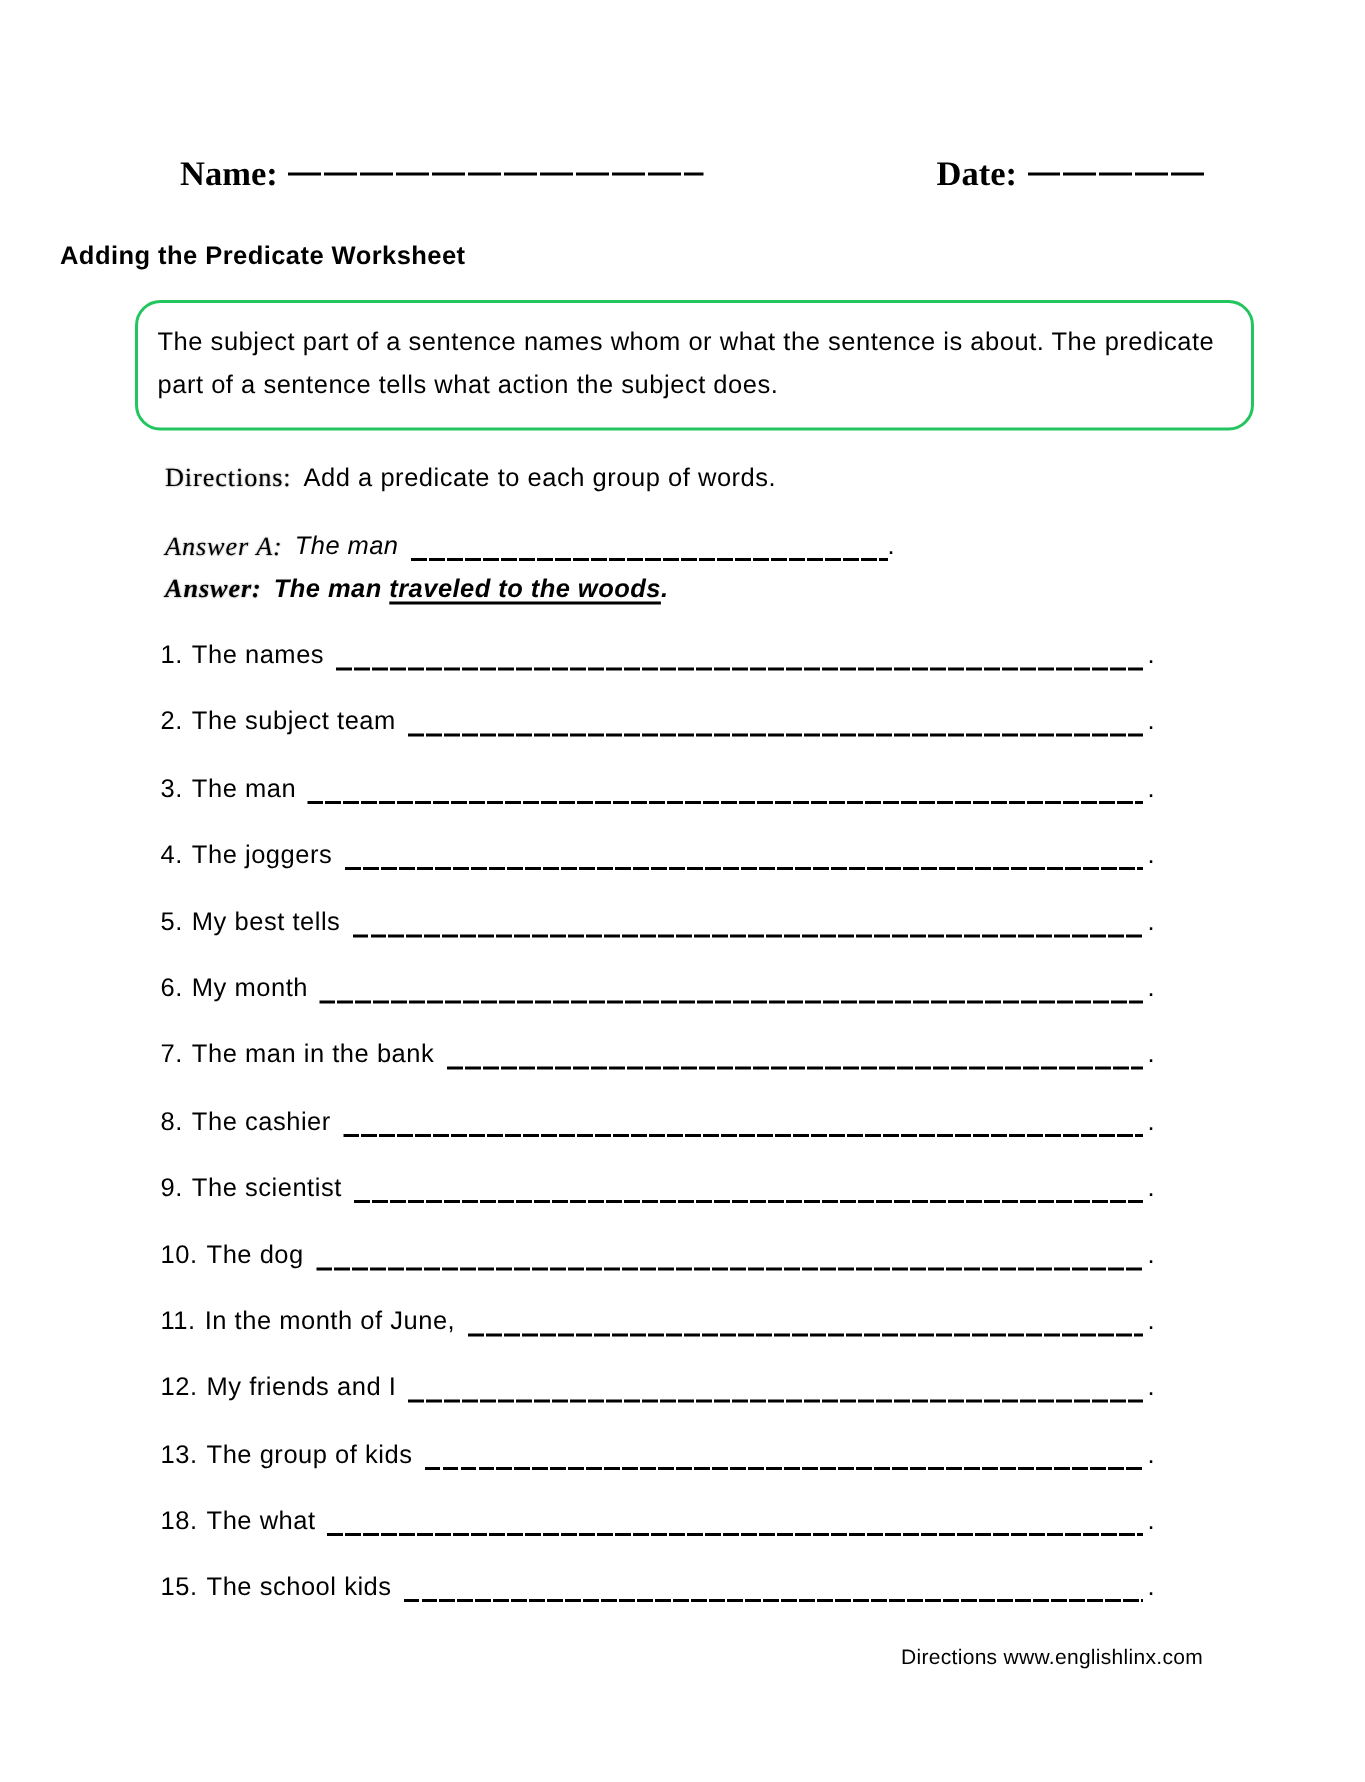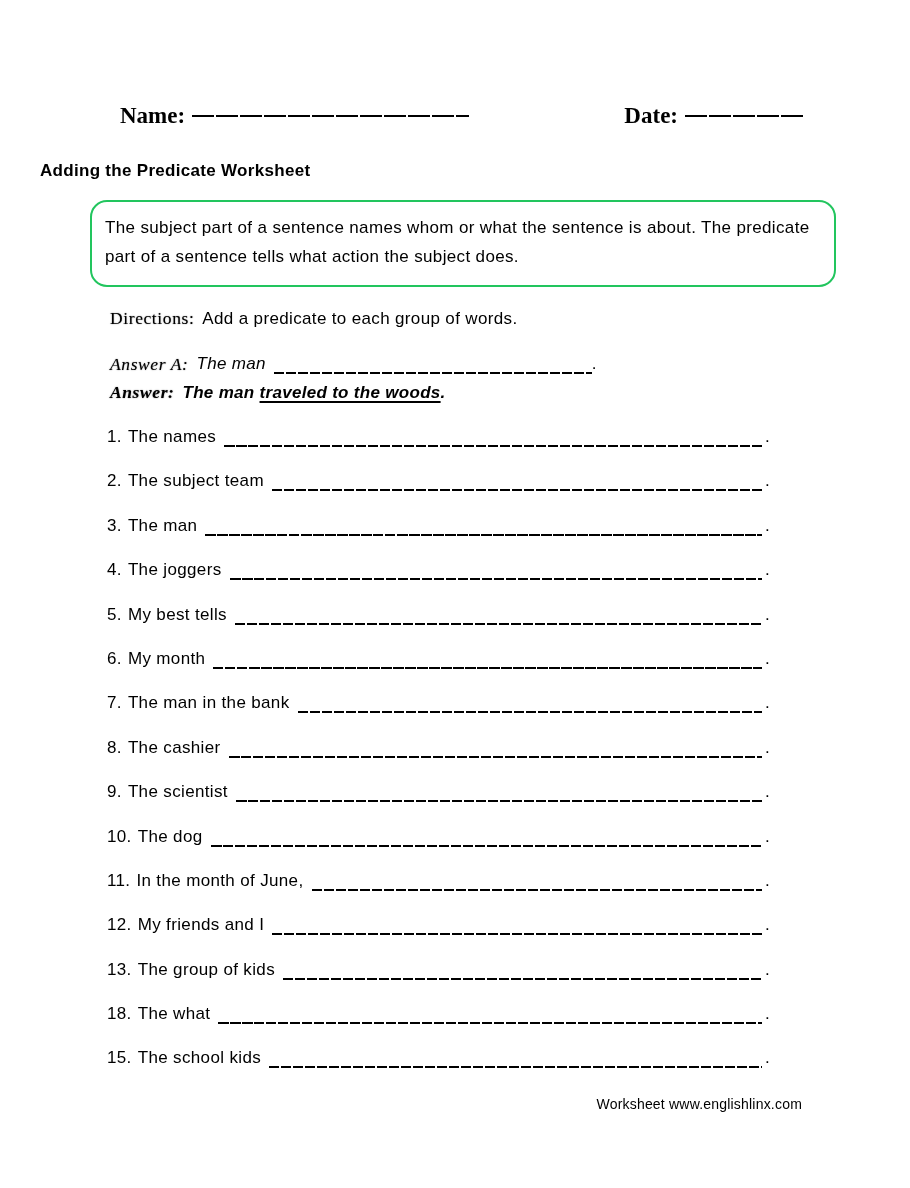--- a/index.html
+++ b/index.html
@@ -286,15 +286,15 @@
         <span class="period">.</span>
       </div>
       <div class="item-row">
         <span class="num">15.</span>
         <span class="subj">The school kids</span>
         <span class="blank"></span>
         <span class="period">.</span>
       </div>
     </div>
 
-  <div class="footer">Worksheet www.englishlinx.com</div>
+  <div class="footer">Directions www.englishlinx.com</div>
 
 </div>
 
 </body></html>

